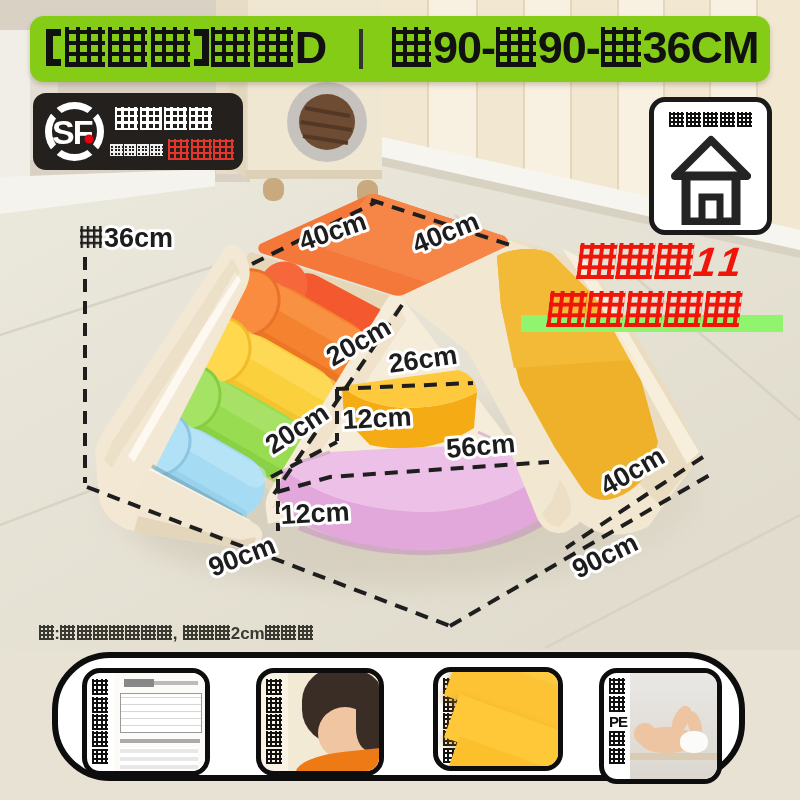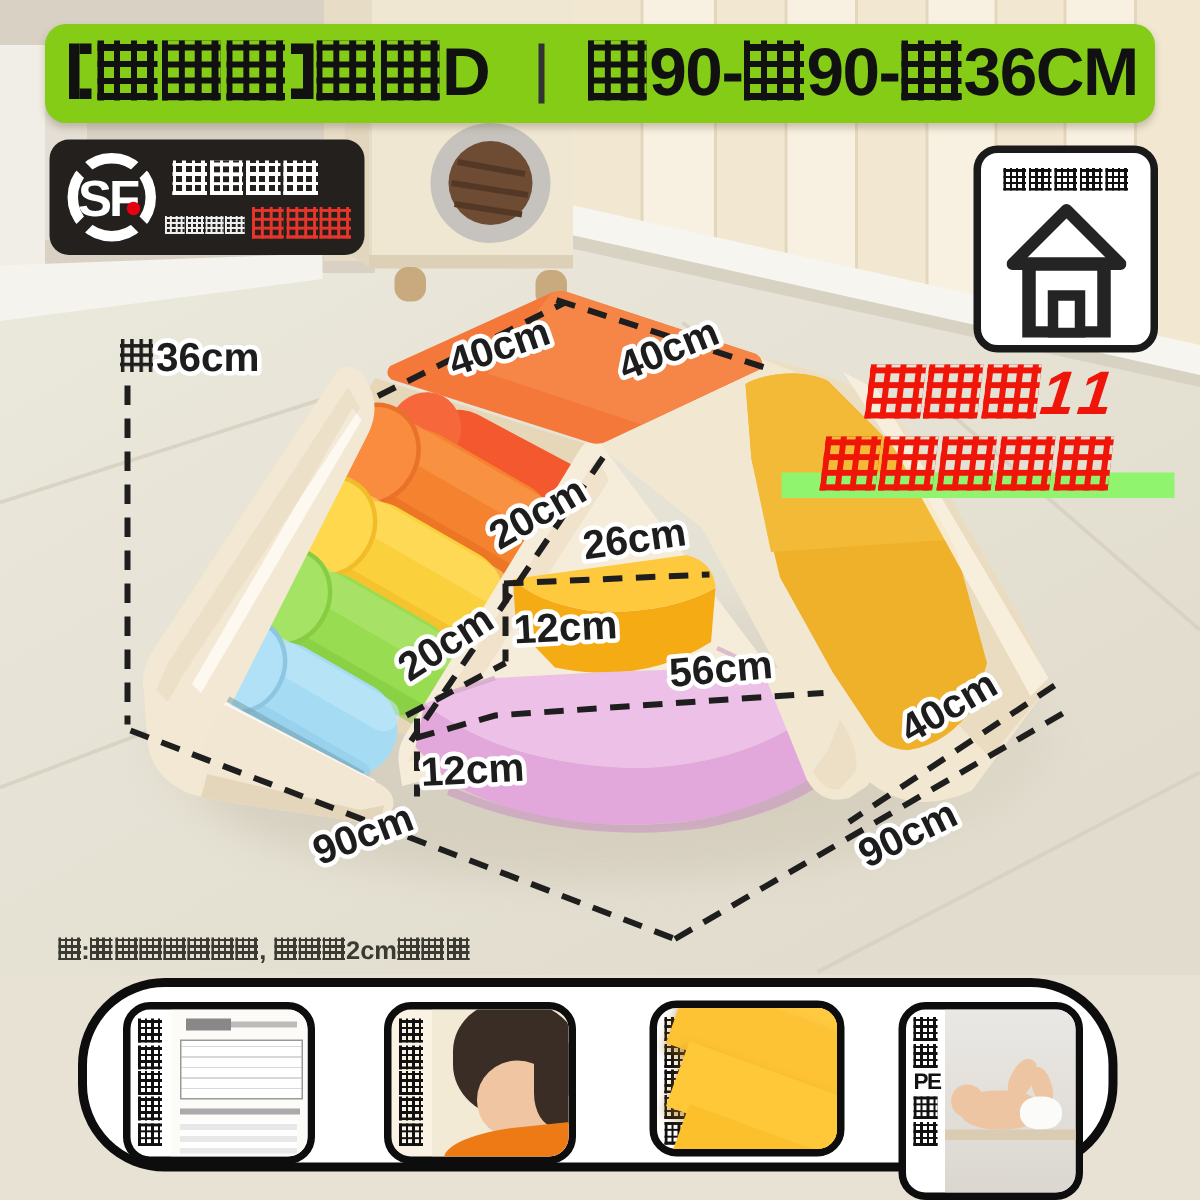--- a/index.html
+++ b/index.html
@@ -294,21 +294,21 @@
         <span class="zv"></span>
       </div>
   <div class="abs" style="left:29px;top:0;width:96px;height:100%;background:#f0a906;">
     <div class="abs" style="left:-20px;top:-36px;width:160px;height:46px;background:#ffca40;transform:rotate(20deg);box-shadow:0 5px 8px rgba(150,95,0,.55);"></div>
     <div class="abs" style="left:-20px;top:6px;width:160px;height:46px;background:#fdc334;transform:rotate(20deg);box-shadow:0 5px 8px rgba(150,95,0,.55);"></div>
     <div class="abs" style="left:-20px;top:48px;width:160px;height:46px;background:#ffc838;transform:rotate(20deg);box-shadow:0 5px 8px rgba(150,95,0,.55);"></div>
     <div class="abs" style="left:-20px;top:90px;width:160px;height:46px;background:#fbc02c;transform:rotate(20deg);"></div>
   </div>
 </div>
 
-<div class="abs" style="left:599px;top:668px;width:123px;height:132px;background:#fff;border:5px solid #0d0d0d;border-radius:18px;overflow:hidden;">
+<div class="abs" style="left:599px;top:668px;width:123px;height:116px;background:#fff;border:5px solid #0d0d0d;border-radius:18px;overflow:hidden;">
   <div class="abs" style="left:5px;top:4px;font-size:18px;font-weight:bold;color:#111;line-height:1;">
     <span class="zv"></span>
         <span class="zv"></span>
         <div style="font-size:15px;letter-spacing:-1px;margin:2px 0;">PE</div>
         <span class="zv"></span>
         <span class="zv"></span>
   </div>
   <div class="abs" style="left:26px;top:0;width:92px;height:100%;background:linear-gradient(#eae8e5,#dbd7d0);">
     <div class="abs" style="left:10px;top:54px;width:54px;height:26px;background:#edc5a2;border-radius:45%;"></div>
     <div class="abs" style="left:4px;top:50px;width:22px;height:22px;background:#edc5a2;border-radius:50%;"></div>

